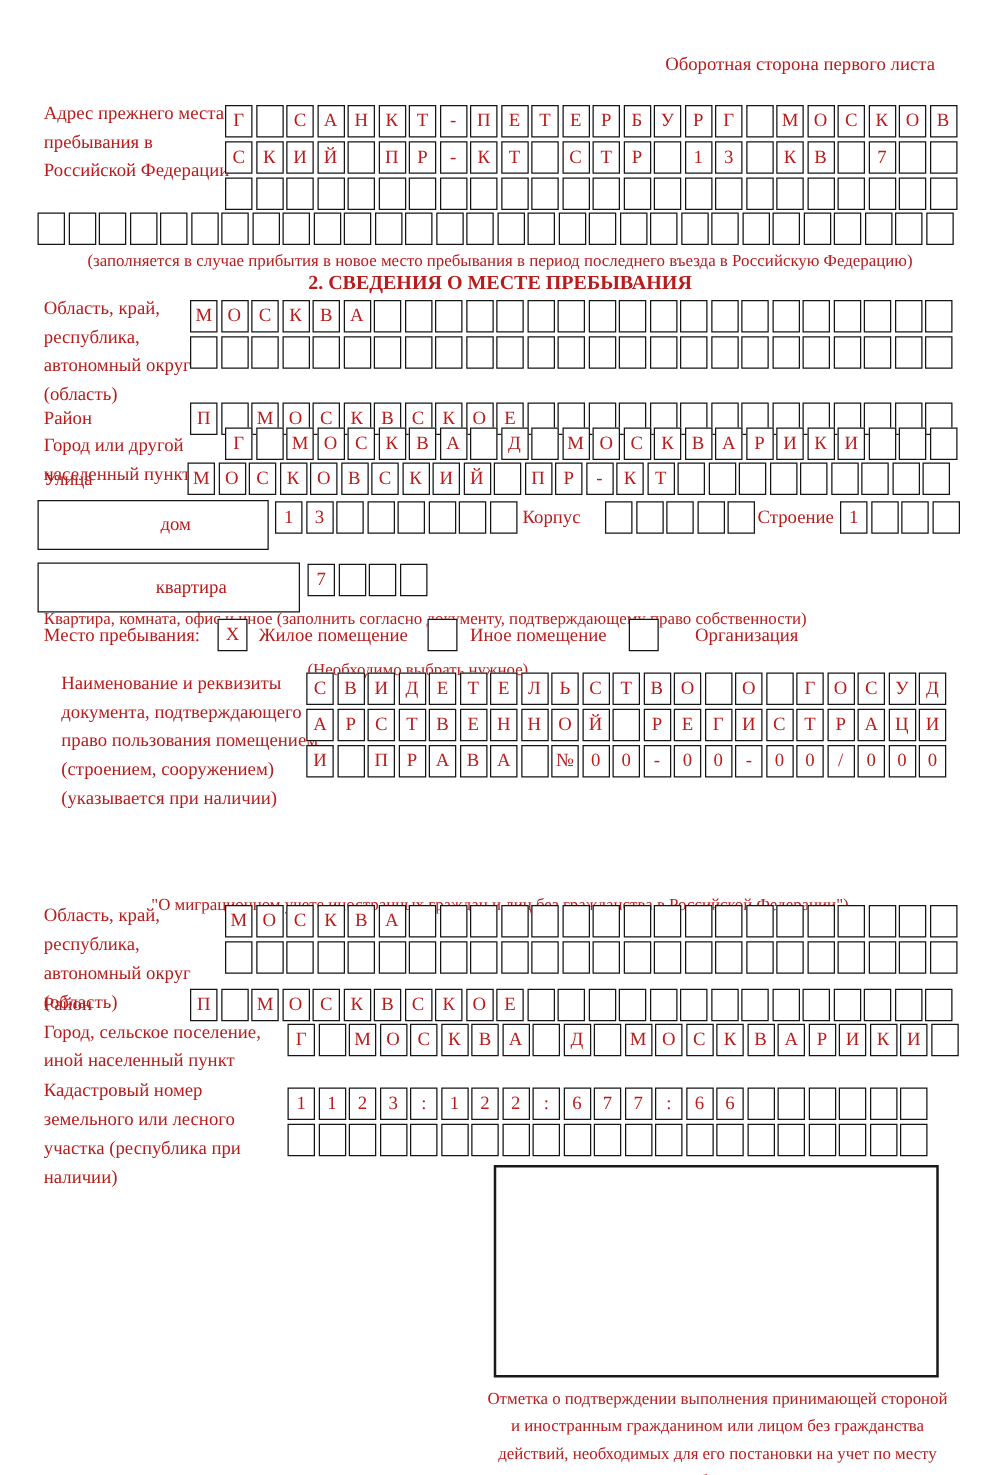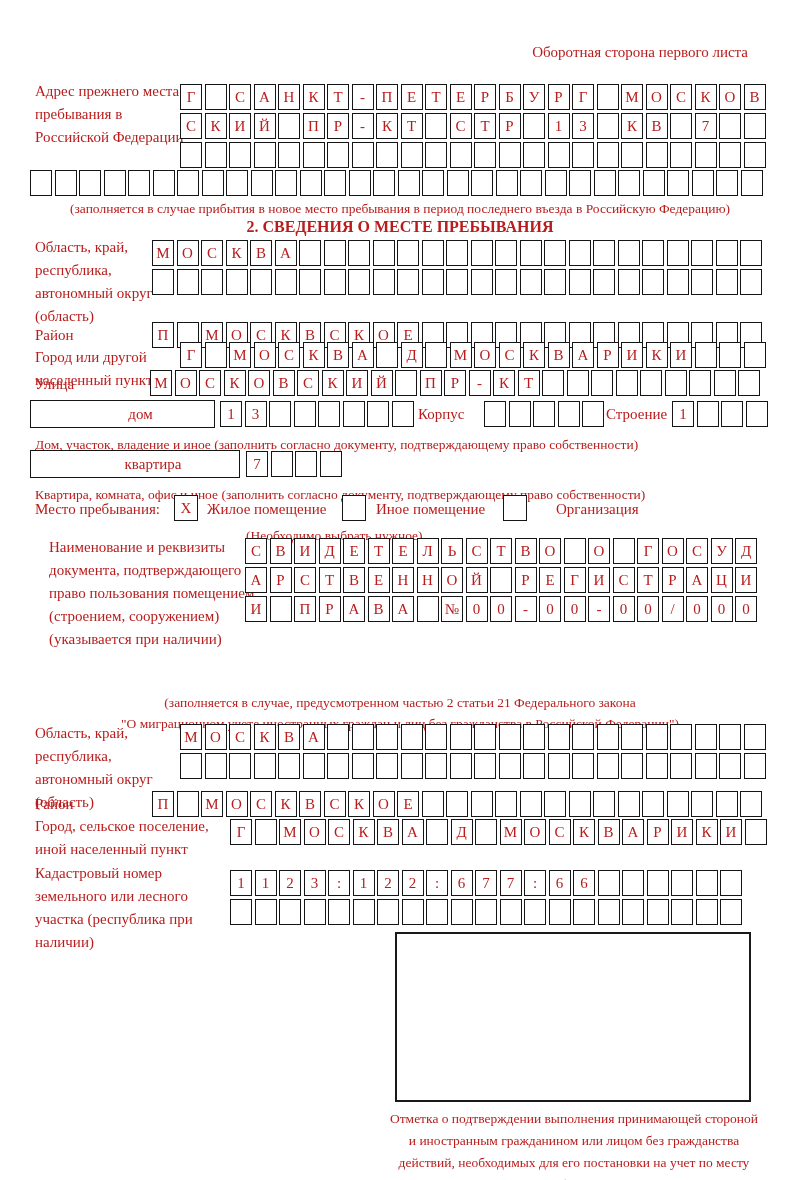--- a/index.html
+++ b/index.html
@@ -14,21 +14,21 @@
   .center{text-align:center;}
   .title{position:absolute;left:0;width:800px;text-align:center;font-weight:bold;font-size:16px;}
   .boxrow{position:absolute;display:flex;gap:2.5px;}
   .cell{
     flex:0 0 22px;width:22px;height:26px;box-sizing:border-box;
     border:1.6px solid #151515;display:flex;align-items:center;justify-content:center;
     font-size:15px;background:#fff;
   }
   .checkrow .cell{flex-basis:24px;width:24px;}
   .widebox{
-    position:absolute;box-sizing:border-box;border:1.6px solid #151515;height:28px;
+    position:absolute;box-sizing:border-box;border:1.6px solid #151515;height:40px;
     display:flex;align-items:center;justify-content:center;font-size:15px;background:#fff;padding-left:36px;
   }
   
   .header-note{position:absolute;top:22px;right:52px;font-size:15px;}
   .lbl-prev{left:35px;top:58px;width:150px;}
   .row-p1{left:180px;top:62px;}
   .row-p2{left:180px;top:91px;}
   .row-p3{left:180px;top:120px;}
   .row-p4{left:30px;top:148px;}
   .note-prev{left:30px;top:176px;width:740px;}
@@ -365,21 +365,20 @@
       <span class="cell"></span>
       <span class="cell"></span>
     </div>
   <div class="label lbl-stroenie">Строение</div>
   <div class="boxrow row-h3">
       <span class="cell">1</span>
       <span class="cell"></span>
       <span class="cell"></span>
       <span class="cell"></span>
     </div>
-  <div class="note note-house">Дом, участок, владение и иное (заполнить согласно документу, подтверждающему право собственности)</div>
 
   <div class="widebox widebox-apt">квартира</div>
   <div class="boxrow row-apt">
       <span class="cell">7</span>
       <span class="cell"></span>
       <span class="cell"></span>
       <span class="cell"></span>
     </div>
   <div class="note note-apt">Квартира, комната, офис и иное (заполнить согласно документу, подтверждающему право собственности)</div>
 
@@ -462,21 +461,20 @@
       <span class="cell">0</span>
       <span class="cell">-</span>
       <span class="cell">0</span>
       <span class="cell">0</span>
       <span class="cell">/</span>
       <span class="cell">0</span>
       <span class="cell">0</span>
       <span class="cell">0</span>
     </div>
 
-  <div class="note act-note1 center">(заполняется в случае, предусмотренном частью 2 статьи 21 Федерального закона</div>
   <div class="note act-note2 center">"О миграционном учете иностранных граждан и лиц без гражданства в Российской Федерации")</div>
 
   <div class="label lbl-regionA">Область, край, республика, автономный округ (область)</div>
   <div class="boxrow row-ra1">
       <span class="cell">М</span>
       <span class="cell">О</span>
       <span class="cell">С</span>
       <span class="cell">К</span>
       <span class="cell">В</span>
       <span class="cell">А</span>

